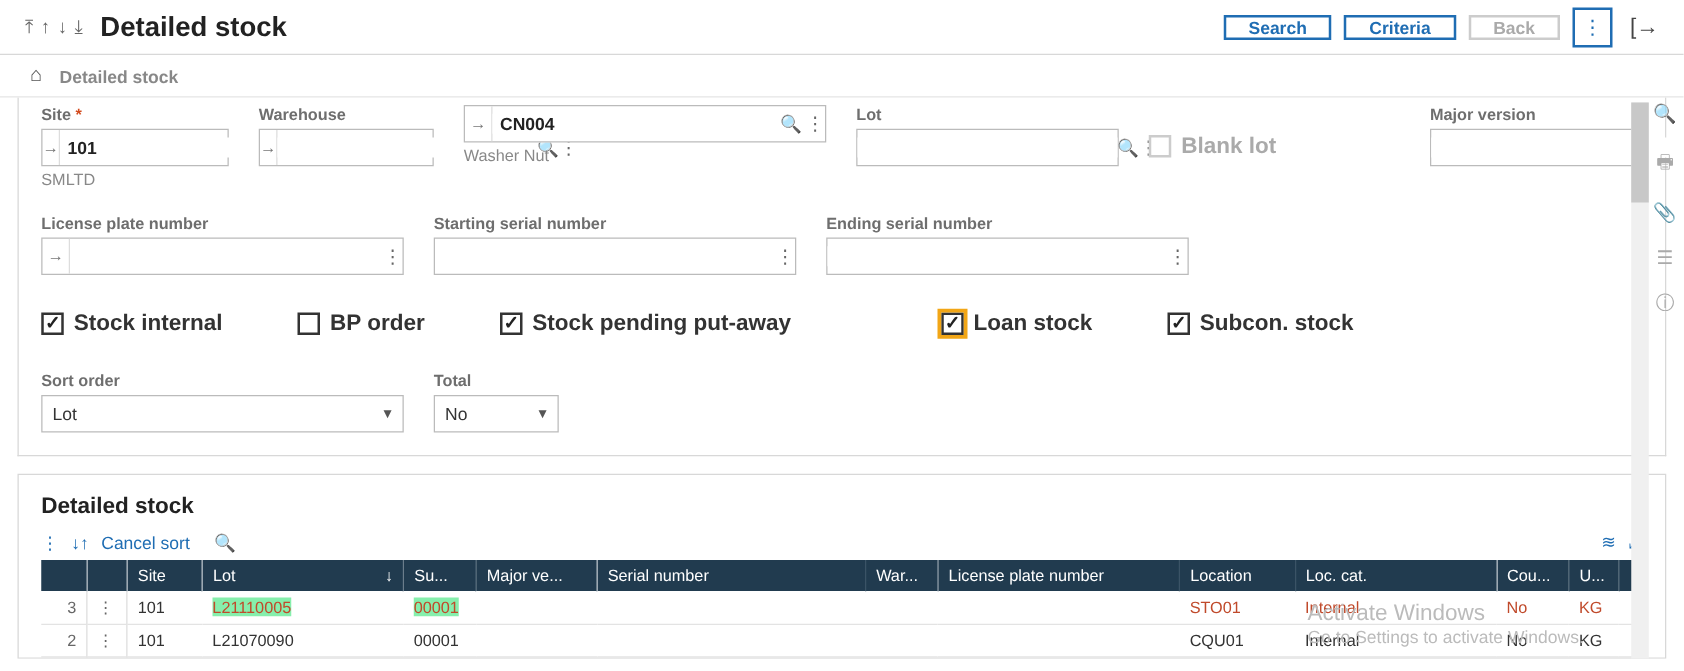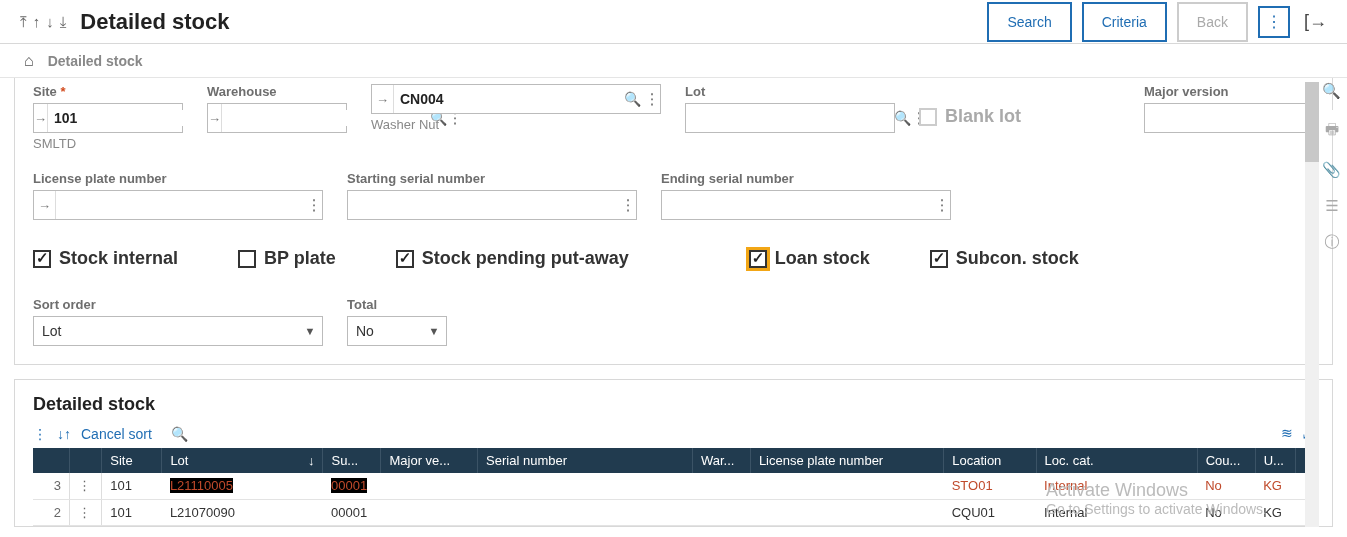--- a/index.html
+++ b/index.html
@@ -4,21 +4,21 @@
 <style>
   * { box-sizing: border-box; margin: 0; padding: 0; font-family: Arial, Helvetica, sans-serif; }
   body { background: #fff; font-size: 13px; color: #333; position: relative; width: 1347px; }
   
   
   .top-header { height: 44px; display: flex; align-items: center; padding: 0 20px; border-bottom: 1px solid #d8d8d8; }
   .nav-arrows { display: flex; gap: 6px; margin-right: 14px; }
   .nav-arrows span { color: #666; font-size: 15px; cursor: pointer; }
   .page-title { font-size: 22px; font-weight: bold; color: #222; }
   .top-buttons { margin-left: auto; display: flex; gap: 10px; align-items: center; }
-  .btn { height: 40px; padding: 0 18px; border: 2px solid; background: #fff; font-size: 14px; font-weight: 400; cursor: pointer; }
+  .btn { height: 20px; padding: 0 18px; border: 2px solid; background: #fff; font-size: 14px; font-weight: 700; cursor: pointer; }
   .btn-blue { border-color: #1f6db3; color: #1f6db3; }
   .btn-gray { border-color: #ccc; color: #aaa; }
   .icon-btn { width: 32px; height: 32px; border: 2px solid #1f6db3; background: #fff; color: #1f6db3; font-size: 16px; display:flex; align-items:center; justify-content:center; cursor:pointer;}
   
   
   .breadcrumb-row { height: 34px; display:flex; align-items:center; padding: 0 24px; gap: 14px; border-bottom: 1px solid #e5e5e5; position: relative; }
   .home-ico { font-size: 16px; color: #555; }
   .breadcrumb-text { color: #888; font-weight: 600; font-size: 14px; }
   
   
@@ -53,21 +53,21 @@
   .collapse-ic { position:absolute; top:14px; right:16px; color:#888; cursor:pointer; font-size:16px;}
   .toolbar { display:flex; align-items:center; gap: 10px; color:#1f6db3; font-size:14px; margin-bottom:6px;}
   .toolbar .link { cursor:pointer; font-weight:500; }
   .toolbar-right { margin-left:auto; display:flex; gap:10px;}
   
   table { width:100%; border-collapse:collapse; }
   thead th { background:#213b4f; color:#fff; font-weight:500; font-size:13px; text-align:left; padding: 5px 8px; border-right: 1px solid #3b5366; white-space:nowrap; overflow:hidden;}
   tbody td { padding: 4px 8px; font-size:13px; color:#333; border-bottom: 1px solid #e3e3e3; height:26px; white-space:nowrap;}
   tbody td.num { text-align:right; color:#666; border-right: 1px solid #ddd;}
   tbody td.menu { width:16px; color:#666; border-right: 1px solid #ddd;}
-  .hl { background: #000000; margin-top: 48px; }
+  .hl { background: #86efac; margin-top: 48px; }
   .red { color: #c04a2b; }
   
   
   .right-rail { position:absolute; top:82px; right:4px; width:22px; display:flex; flex-direction:column; gap:18px; align-items:center; color:#aaa;}
   .right-rail span { font-size:15px; cursor:pointer;}
   .vscroll { position:absolute; right:28px; top:82px; bottom:0; width:14px; background:#f0f0f0;}
   .vscroll .thumb { position:absolute; top:0; width:100%; height:80px; background:#c8c8c8;}
   .vscroll .arr { position:absolute; width:100%; text-align:center; font-size:10px; color:#666;}
   .vscroll .arr.top { top:0;}
   
@@ -177,21 +177,21 @@
     </div>
   </div>
 
   <div class="row" style="margin-top:28px; gap:60px;">
     <div class="chk-row">
         <div class="chk checked"></div>
         <span class="chk-label">Stock internal</span>
       </div>
     <div class="chk-row">
         <div class="chk"></div>
-        <span class="chk-label">BP plate</span>
+        <span class="chk-label">BP order</span>
       </div>
     <div class="chk-row">
         <div class="chk checked"></div>
         <span class="chk-label">Stock pending put-away</span>
       </div>
     <div class="chk-row highlight" style="margin-left:60px;text-align:center;">
         <div class="chk checked"></div>
         <span class="chk-label">Loan stock</span>
       </div>
     <div class="chk-row">

